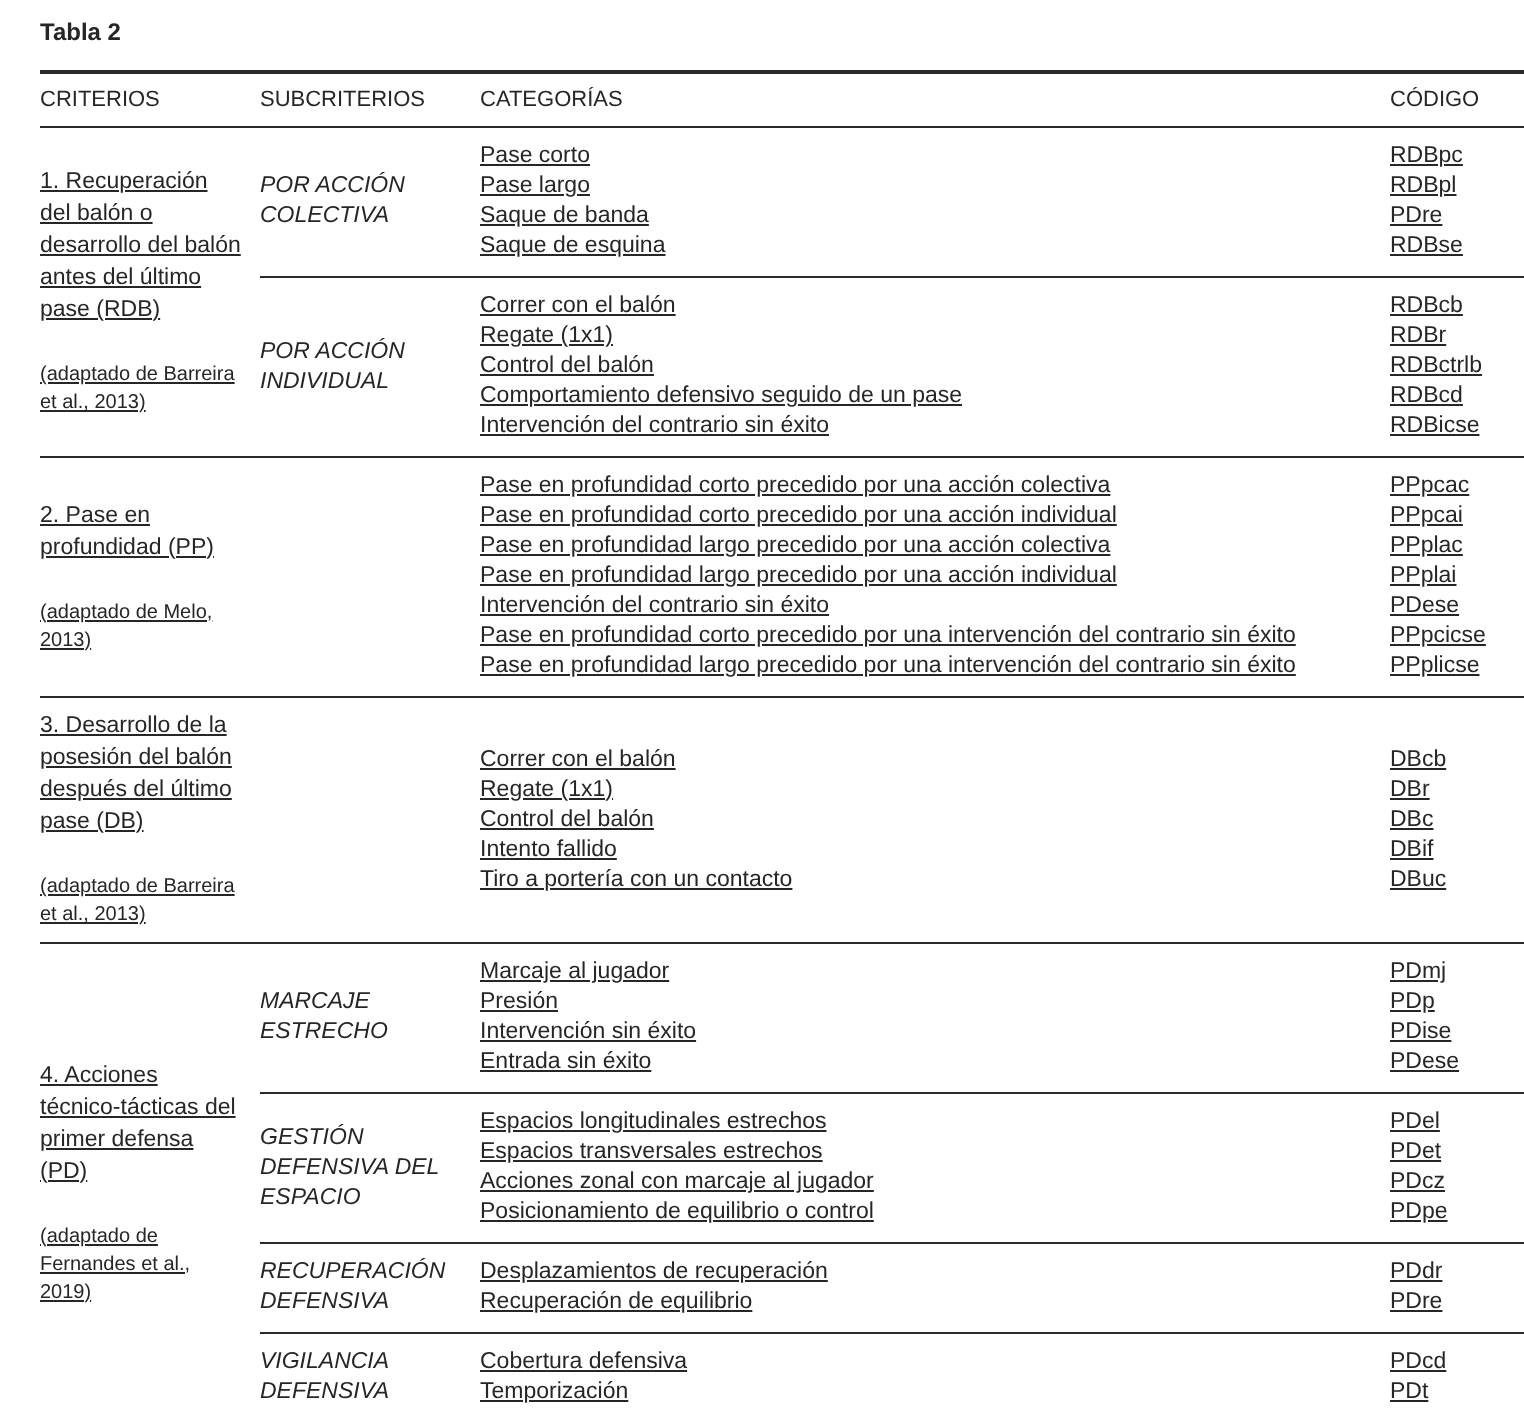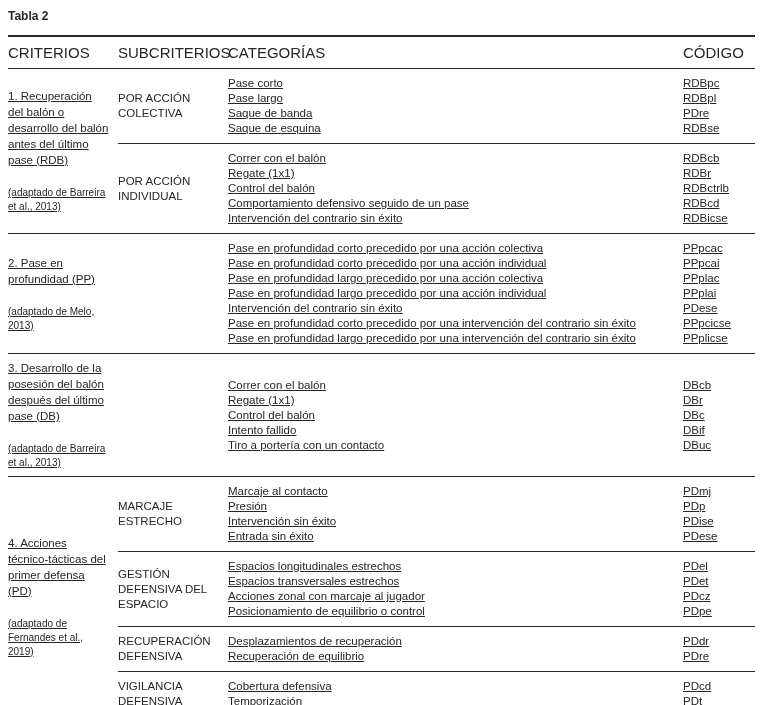--- a/index.html
+++ b/index.html
@@ -1,20 +1,20 @@
 <!DOCTYPE html>
 <html><head>
 <meta charset="utf-8">
 <style>
   html, body { margin: 0; padding: 0; background: #ffffff; }
   .page {
     width: 762px;
     height: 705px;
     box-sizing: border-box;
-    padding: 9px 7px 0 8px;
+    padding: 9px 7px 0 20px;
     background: #ffffff;
     color: #262626;
     font-family: "Liberation Sans", sans-serif;
     overflow: hidden;
   }
   .table-title {
     font-size: 12px;
     font-weight: bold;
     line-height: 14px;
   }
@@ -30,21 +30,21 @@
     table-layout: fixed;
     margin-top: 12px;
     border-bottom: 2px solid #2a2a2a;
   }
   col.c1 { width: 110px; }
   col.c2 { width: 110px; }
   col.c3 { width: 455px; }
   col.c4 { width: 72px; }
   th {
     font-weight: normal;
-    font-size: 15px;
+    font-size: 11px;
     text-align: left;
     padding: 7px 0;
     border-top: 2px solid #2a2a2a;
     border-bottom: 1.5px solid #2a2a2a;
     white-space: nowrap;
   }
   td {
     vertical-align: middle;
     font-size: 11.5px;
     padding: 0;
@@ -55,20 +55,21 @@
   .criterio-text { line-height: 16px; text-decoration: underline; }
   .criterio-fuente {
     font-size: 10px;
     line-height: 14px;
     margin-top: 18px;
     text-decoration: underline;
   }
   td.sub-cell {
     line-height: 15px;
     padding: 6px 6px 6px 0;
+    font-style: italic;
   }
   td.cats-cell, td.codes-cell { padding: 7px 0; text-decoration: underline; }
   .cat-line, .code-line {
     line-height: 15px;
     white-space: nowrap;
     overflow: hidden;
   }
   tr.section-start > td { border-top: 1.5px solid #2a2a2a; }
   td.group-start { border-top: 1px solid #2a2a2a; }
 </style>
@@ -176,21 +177,21 @@
             <div class="code-line">DBuc</div>
           </td>
         </tr>
         <tr class="section-start">
           <td class="criterio-cell" rowspan="4">
             <div class="criterio-text">4. Acciones técnico-tácticas del primer defensa (PD)</div>
             <div class="criterio-fuente">(adaptado de Fernandes et al., 2019)</div>
           </td>
           <td class="sub-cell">MARCAJE ESTRECHO</td>
           <td class="cats-cell">
-            <div class="cat-line">Marcaje al contacto</div>
+            <div class="cat-line">Marcaje al jugador</div>
             <div class="cat-line">Presión</div>
             <div class="cat-line">Intervención sin éxito</div>
             <div class="cat-line">Entrada sin éxito</div>
           </td>
           <td class="codes-cell">
             <div class="code-line">PDmj</div>
             <div class="code-line">PDp</div>
             <div class="code-line">PDise</div>
             <div class="code-line">PDese</div>
           </td>

